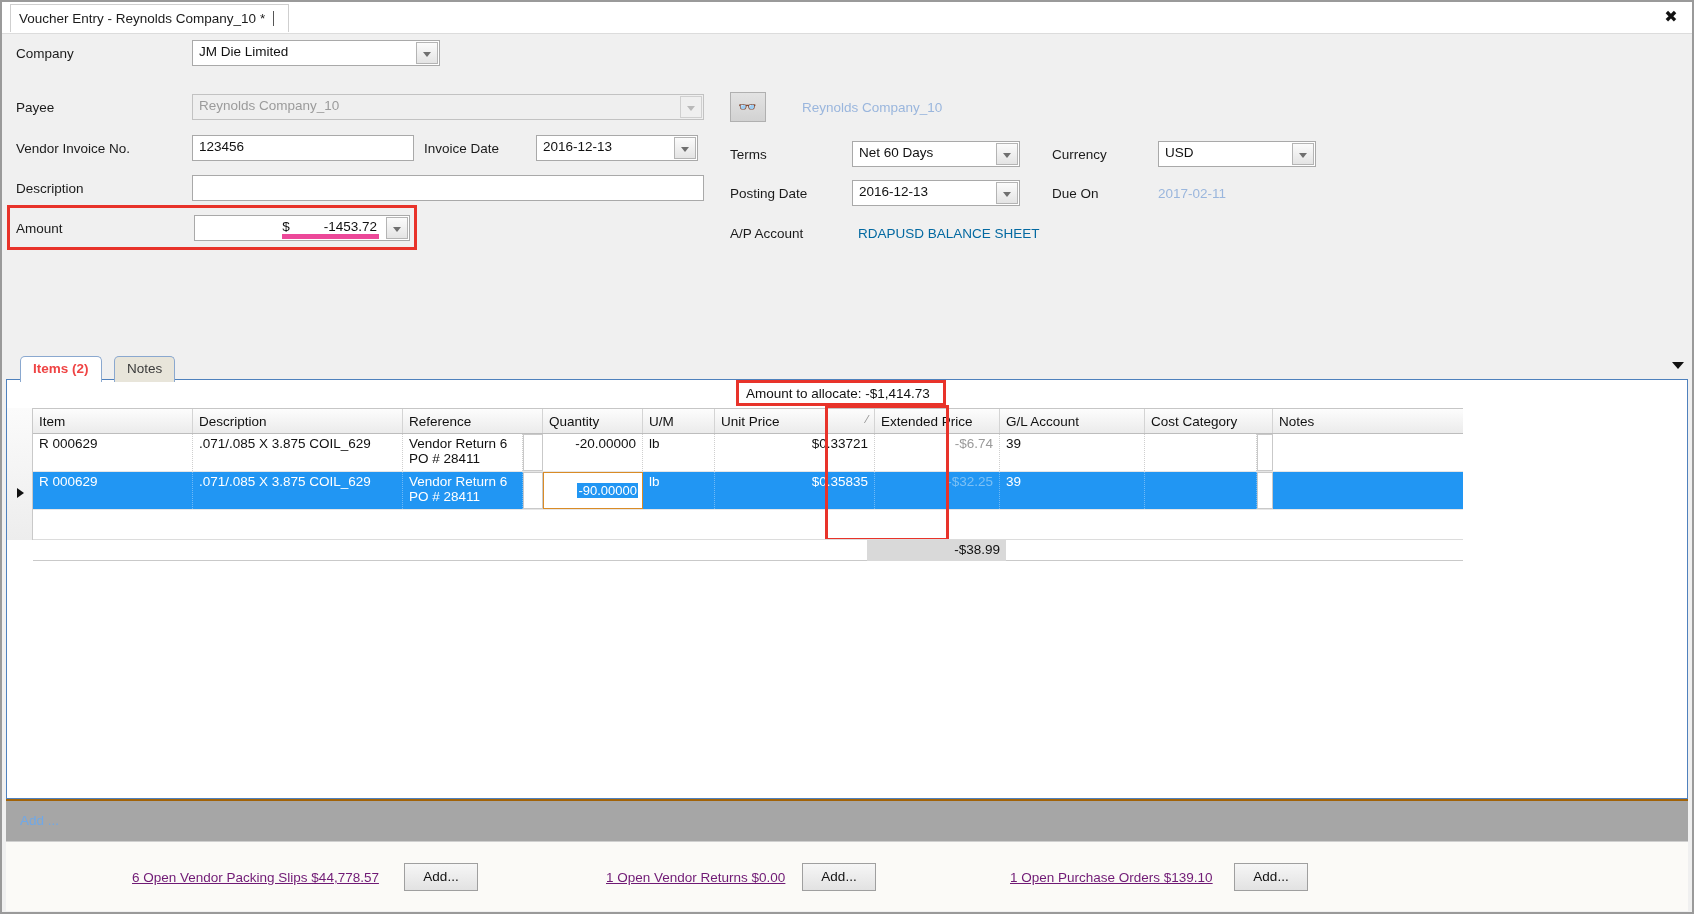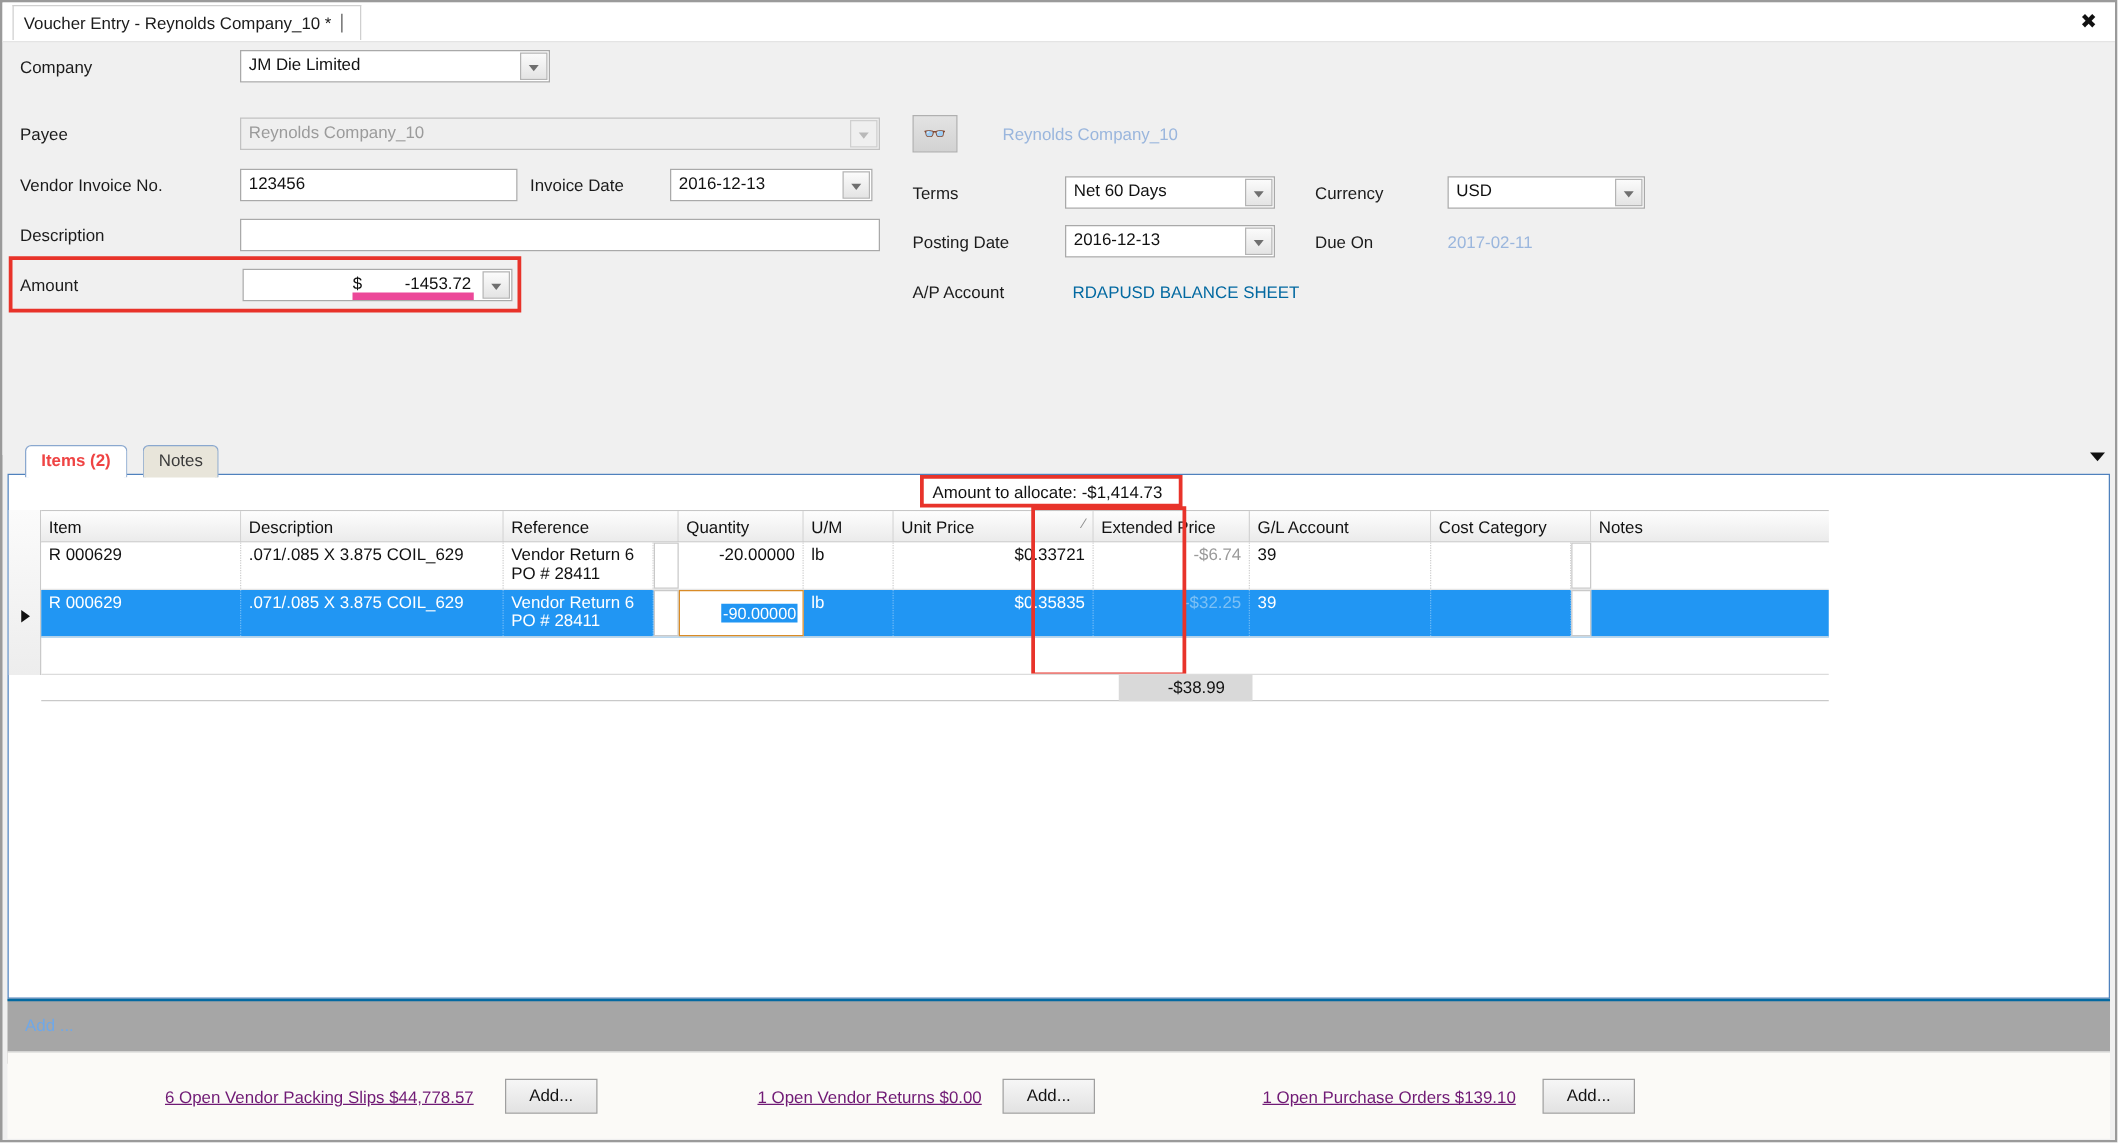--- a/index.html
+++ b/index.html
@@ -78,21 +78,21 @@
     content: ""; position: absolute; left: 6px; top: 9px;
     border-left: 4px solid transparent; border-right: 4px solid transparent;
     border-top: 5px solid #6f6f6f;
   }
   .fld.disabled .ddbtn::after { border-top-color: #b9b9b9; }
   .fld.disabled .ddbtn { background: #efefef; border-color: #cfcfcf; }
 
   .amount-fld { text-align: right; padding-right: 30px; }
   .amount-fld .money {
     display: inline-block;
-    border-bottom: 7px solid #ec4899;
+    border-bottom: 5px solid #ec4899;
     padding-right: 2px;
   }
   .amount-fld .money .dollar { margin-right: 34px; }
 
   .binoc-btn {
     position: absolute; width: 36px; height: 30px;
     background: linear-gradient(#e3e3e3,#d2d2d2);
     border: 1px solid #b0b0b0;
     text-align: center; line-height: 28px;
     font-size: 15px; color: #1f1f1f;
@@ -202,31 +202,31 @@
     border-top: 1px solid #c9c9c9;
     font-size: 13.5px; color: #111; padding: 3px 0 0 6px;
     background: #ffffff;
   }
   .summary-total-row {
     position: absolute; left: 26px; top: 159px; width: 1430px; height: 22px;
     border-top: 1px solid #dcdcdc; border-bottom: 1px solid #c9c9c9;
     background: #ffffff;
   }
   .summary-total {
-    position: absolute; left: 834px; top: 0; width: 107px; height: 21px;
+    position: absolute; left: 834px; top: 0; width: 139px; height: 21px;
     background: #d9d9d9;
-    text-align: right; padding: 2px 22px 0 0;
-    font-size: 13.5px; color: #111; margin-left: 28px;
+    text-align: right; padding: 2px 6px 0 0;
+    font-size: 13.5px; color: #111;
   }
 
   
   .addbar {
     position: absolute; left: 4px; top: 797px; width: 1682px; height: 52px;
     background: #a6a6a6;
-    border-top: 2px solid #0369a1;
+    border-top: 2px solid #a16207;
   }
   .add-dim {
     position: absolute; left: 14px; top: 12px;
     font-size: 13.5px; color: #6fa8e8;
   }
   .add-item-btn {
     position: absolute; left: 72px; top: 5px;
     width: 88px; height: 32px;
     background: linear-gradient(#ffffff,#f2f2f2);
     border: 1px solid #cfcfcf;

